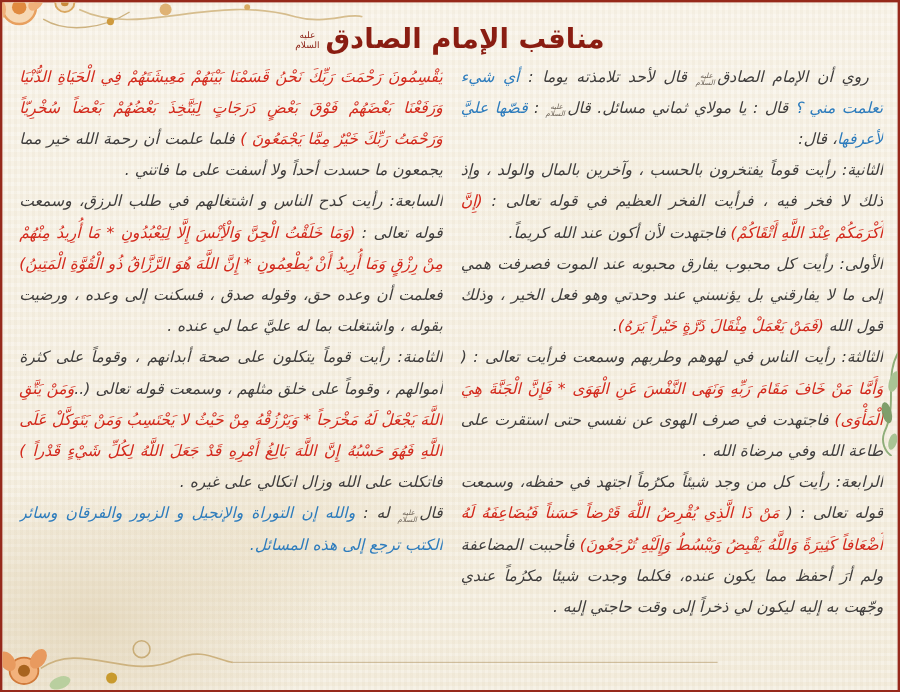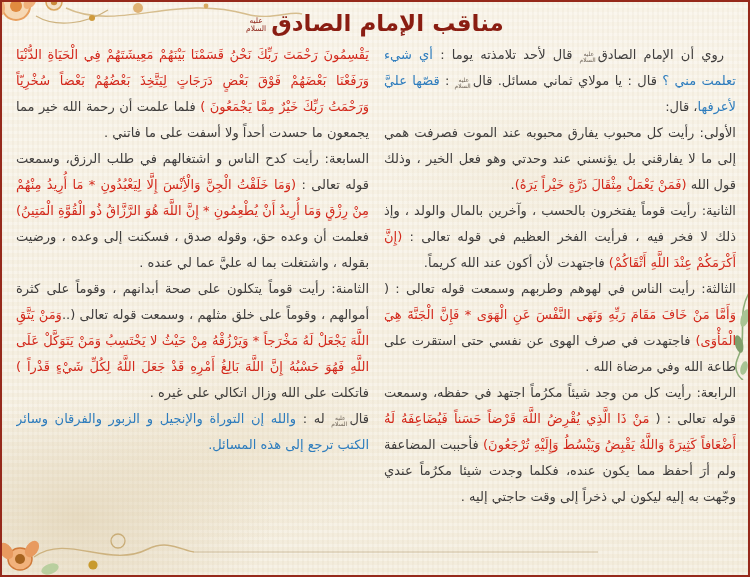--- a/index.html
+++ b/index.html
@@ -17,38 +17,38 @@
       radial-gradient(ellipse 180px 110px at 70% 30%, rgba(234,224,200,.25), transparent 75%),
       repeating-linear-gradient(90deg, rgba(208,193,163,.10) 0 2px, transparent 2px 5px),
       repeating-linear-gradient(0deg, rgba(255,255,255,.28) 0 3px, transparent 3px 7px),
       linear-gradient(#f8f3e8,#f3ecdc);
   }
   .ornament{position:absolute;pointer-events:none;}
   .orn-top-left{top:-4px;left:-6px;}
   .orn-bottom-left{bottom:0;left:-4px;}
   .orn-right-leaf{right:-5px;top:286px;}
 
-  header{position:relative;text-align:center;margin-top:8px;}
+  header{position:relative;text-align:center;margin-top:18px;}
   h1{
     display:inline-block;margin:0;
     font-size:23px;font-weight:bold;color:#8a1d12;
     direction:rtl;
   }
   .title-sym{
     display:inline-block;width:20px;font-size:7.5px;line-height:1.05;
     color:#8a1d12;vertical-align:middle;margin-right:5px;font-weight:normal;
     white-space:normal;text-align:center;
   }
 
   .cols{
     display:flex;direction:rtl;gap:15px;
     padding:6px 12px 0 14px;
     position:relative;
   }
-  .col{overflow:hidden;}
+  .col{overflow:hidden;font-style:italic;}
   .col-right{flex:0 0 352px;}
   .col-left{flex:1;}
 
   .para{
     margin:0;direction:rtl;text-align:justify;
     font-size:13px;line-height:2.0;color:#3f3d3c;
   }
   .para.indent{text-indent:12px;}
   .seg-n{color:#3f3d3c;margin-top:32px;}
   .seg-q{color:#d3291c;}
@@ -97,23 +97,23 @@
     <ellipse cx="15" cy="80" rx="3.4" ry="7" fill="#a9c494" transform="rotate(16 15 80)"></ellipse>
   </svg>
 
   <header>
     <h1><span>مناقب الإمام الصادق</span><span class="title-sym">عليه السلام</span></h1>
   </header>
 
   <main class="cols">
     <section class="col col-right">
         <p class="para indent"><span class="seg-n">روي أن الإمام الصادق</span><span class="seg-s">عليه السلام</span><span class="seg-n"> قال لأحد تلامذته يوما : </span><span class="seg-b">أي شيء تعلمت مني ؟</span><span class="seg-n"> قال : يا مولاي ثماني مسائل. قال</span><span class="seg-s">عليه السلام</span><span class="seg-n"> : </span><span class="seg-b">قصّها عليَّ لأعرفها</span><span class="seg-n">، قال:</span></p>
+        <p class="para"><span class="seg-n">الثانية: رأيت قوماً يفتخرون بالحسب ، وآخرين بالمال والولد ، وإذ ذلك لا فخر فيه ، فرأيت الفخر العظيم في قوله تعالى : </span><span class="seg-q">(إِنَّ أَكْرَمَكُمْ عِنْدَ اللَّهِ أَتْقَاكُمْ)</span><span class="seg-n"> فاجتهدت لأن أكون عند الله كريماً.</span></p>
         <p class="para"><span class="seg-n">الأولى: رأيت كل محبوب يفارق محبوبه عند الموت فصرفت همي إلى ما لا يفارقني بل يؤنسني عند وحدتي وهو فعل الخير ، وذلك قول الله </span><span class="seg-q">(فَمَنْ يَعْمَلْ مِثْقَالَ ذَرَّةٍ خَيْراً يَرَهُ)</span><span class="seg-n">.</span></p>
-        <p class="para"><span class="seg-n">الثانية: رأيت قوماً يفتخرون بالحسب ، وآخرين بالمال والولد ، وإذ ذلك لا فخر فيه ، فرأيت الفخر العظيم في قوله تعالى : </span><span class="seg-q">(إِنَّ أَكْرَمَكُمْ عِنْدَ اللَّهِ أَتْقَاكُمْ)</span><span class="seg-n"> فاجتهدت لأن أكون عند الله كريماً.</span></p>
-        <p class="para"><span class="seg-n">الثالثة: رأيت الناس في لهوهم وطربهم وسمعت قوله تعالى : ( </span><span class="seg-q">وَأَمَّا مَنْ خَافَ مَقَامَ رَبِّهِ وَنَهَى النَّفْسَ عَنِ الْهَوَى * فَإِنَّ الْجَنَّةَ هِيَ الْمَأْوَى)</span><span class="seg-n"> فاجتهدت في صرف الهوى عن نفسي حتى استقرت على طاعة الله وفي مرضاة الله .</span></p>
+        <p class="para"><span class="seg-n">الثالثة: رأيت الناس في لهوهم وطربهم وسمعت فرأيت تعالى : ( </span><span class="seg-q">وَأَمَّا مَنْ خَافَ مَقَامَ رَبِّهِ وَنَهَى النَّفْسَ عَنِ الْهَوَى * فَإِنَّ الْجَنَّةَ هِيَ الْمَأْوَى)</span><span class="seg-n"> فاجتهدت في صرف الهوى عن نفسي حتى استقرت على طاعة الله وفي مرضاة الله .</span></p>
         <p class="para"><span class="seg-n">الرابعة: رأيت كل من وجد شيئاً مكرُماً اجتهد في حفظه، وسمعت قوله تعالى : ( </span><span class="seg-q">مَنْ ذَا الَّذِي يُقْرِضُ اللَّهَ قَرْضاً حَسَناً فَيُضَاعِفَهُ لَهُ أَضْعَافاً كَثِيرَةً وَاللَّهُ يَقْبِضُ وَيَبْسُطُ وَإِلَيْهِ تُرْجَعُونَ)</span><span class="seg-n"> فأحببت المضاعفة ولم أرَ أحفظ مما يكون عنده، فكلما وجدت شيئا مكرُماً عندي وجّهت به إليه ليكون لي ذخراً إلى وقت حاجتي إليه .</span></p>
       </section>
     <section class="col col-left">
         <p class="para"><span class="seg-q">يَقْسِمُونَ رَحْمَتَ رَبِّكَ نَحْنُ قَسَمْنَا بَيْنَهُمْ مَعِيشَتَهُمْ فِي الْحَيَاةِ الدُّنْيَا وَرَفَعْنَا بَعْضَهُمْ فَوْقَ بَعْضٍ دَرَجَاتٍ لِيَتَّخِذَ بَعْضُهُمْ بَعْضاً سُخْرِيّاً وَرَحْمَتُ رَبِّكَ خَيْرٌ مِمَّا يَجْمَعُونَ )</span><span class="seg-n"> فلما علمت أن رحمة الله خير مما يجمعون ما حسدت أحداً ولا أسفت على ما فاتني .</span></p>
         <p class="para"><span class="seg-n">السابعة: رأيت كدح الناس و اشتغالهم في طلب الرزق، وسمعت قوله تعالى : </span><span class="seg-q">(وَمَا خَلَقْتُ الْجِنَّ وَالْأِنْسَ إِلَّا لِيَعْبُدُونِ * مَا أُرِيدُ مِنْهُمْ مِنْ رِزْقٍ وَمَا أُرِيدُ أَنْ يُطْعِمُونِ * إِنَّ اللَّهَ هُوَ الرَّزَّاقُ ذُو الْقُوَّةِ الْمَتِينُ)</span><span class="seg-n"> فعلمت أن وعده حق، وقوله صدق ، فسكنت إلى وعده ، ورضيت بقوله ، واشتغلت بما له عليَّ عما لي عنده .</span></p>
         <p class="para"><span class="seg-n">الثامنة: رأيت قوماً يتكلون على صحة أبدانهم ، وقوماً على كثرة أموالهم ، وقوماً على خلق مثلهم ، وسمعت قوله تعالى (..</span><span class="seg-q">وَمَنْ يَتَّقِ اللَّهَ يَجْعَلْ لَهُ مَخْرَجاً * وَيَرْزُقْهُ مِنْ حَيْثُ لا يَحْتَسِبُ وَمَنْ يَتَوَكَّلْ عَلَى اللَّهِ فَهُوَ حَسْبُهُ إِنَّ اللَّهَ بَالِغُ أَمْرِهِ قَدْ جَعَلَ اللَّهُ لِكُلِّ شَيْءٍ قَدْراً )</span><span class="seg-n"> فاتكلت على الله وزال اتكالي على غيره .</span></p>
         <p class="para"><span class="seg-n">قال</span><span class="seg-s">عليه السلام</span><span class="seg-n"> له : </span><span class="seg-b">والله إن التوراة والإنجيل و الزبور والفرقان وسائر الكتب ترجع إلى هذه المسائل.</span></p>
       </section>
   </main>
 

